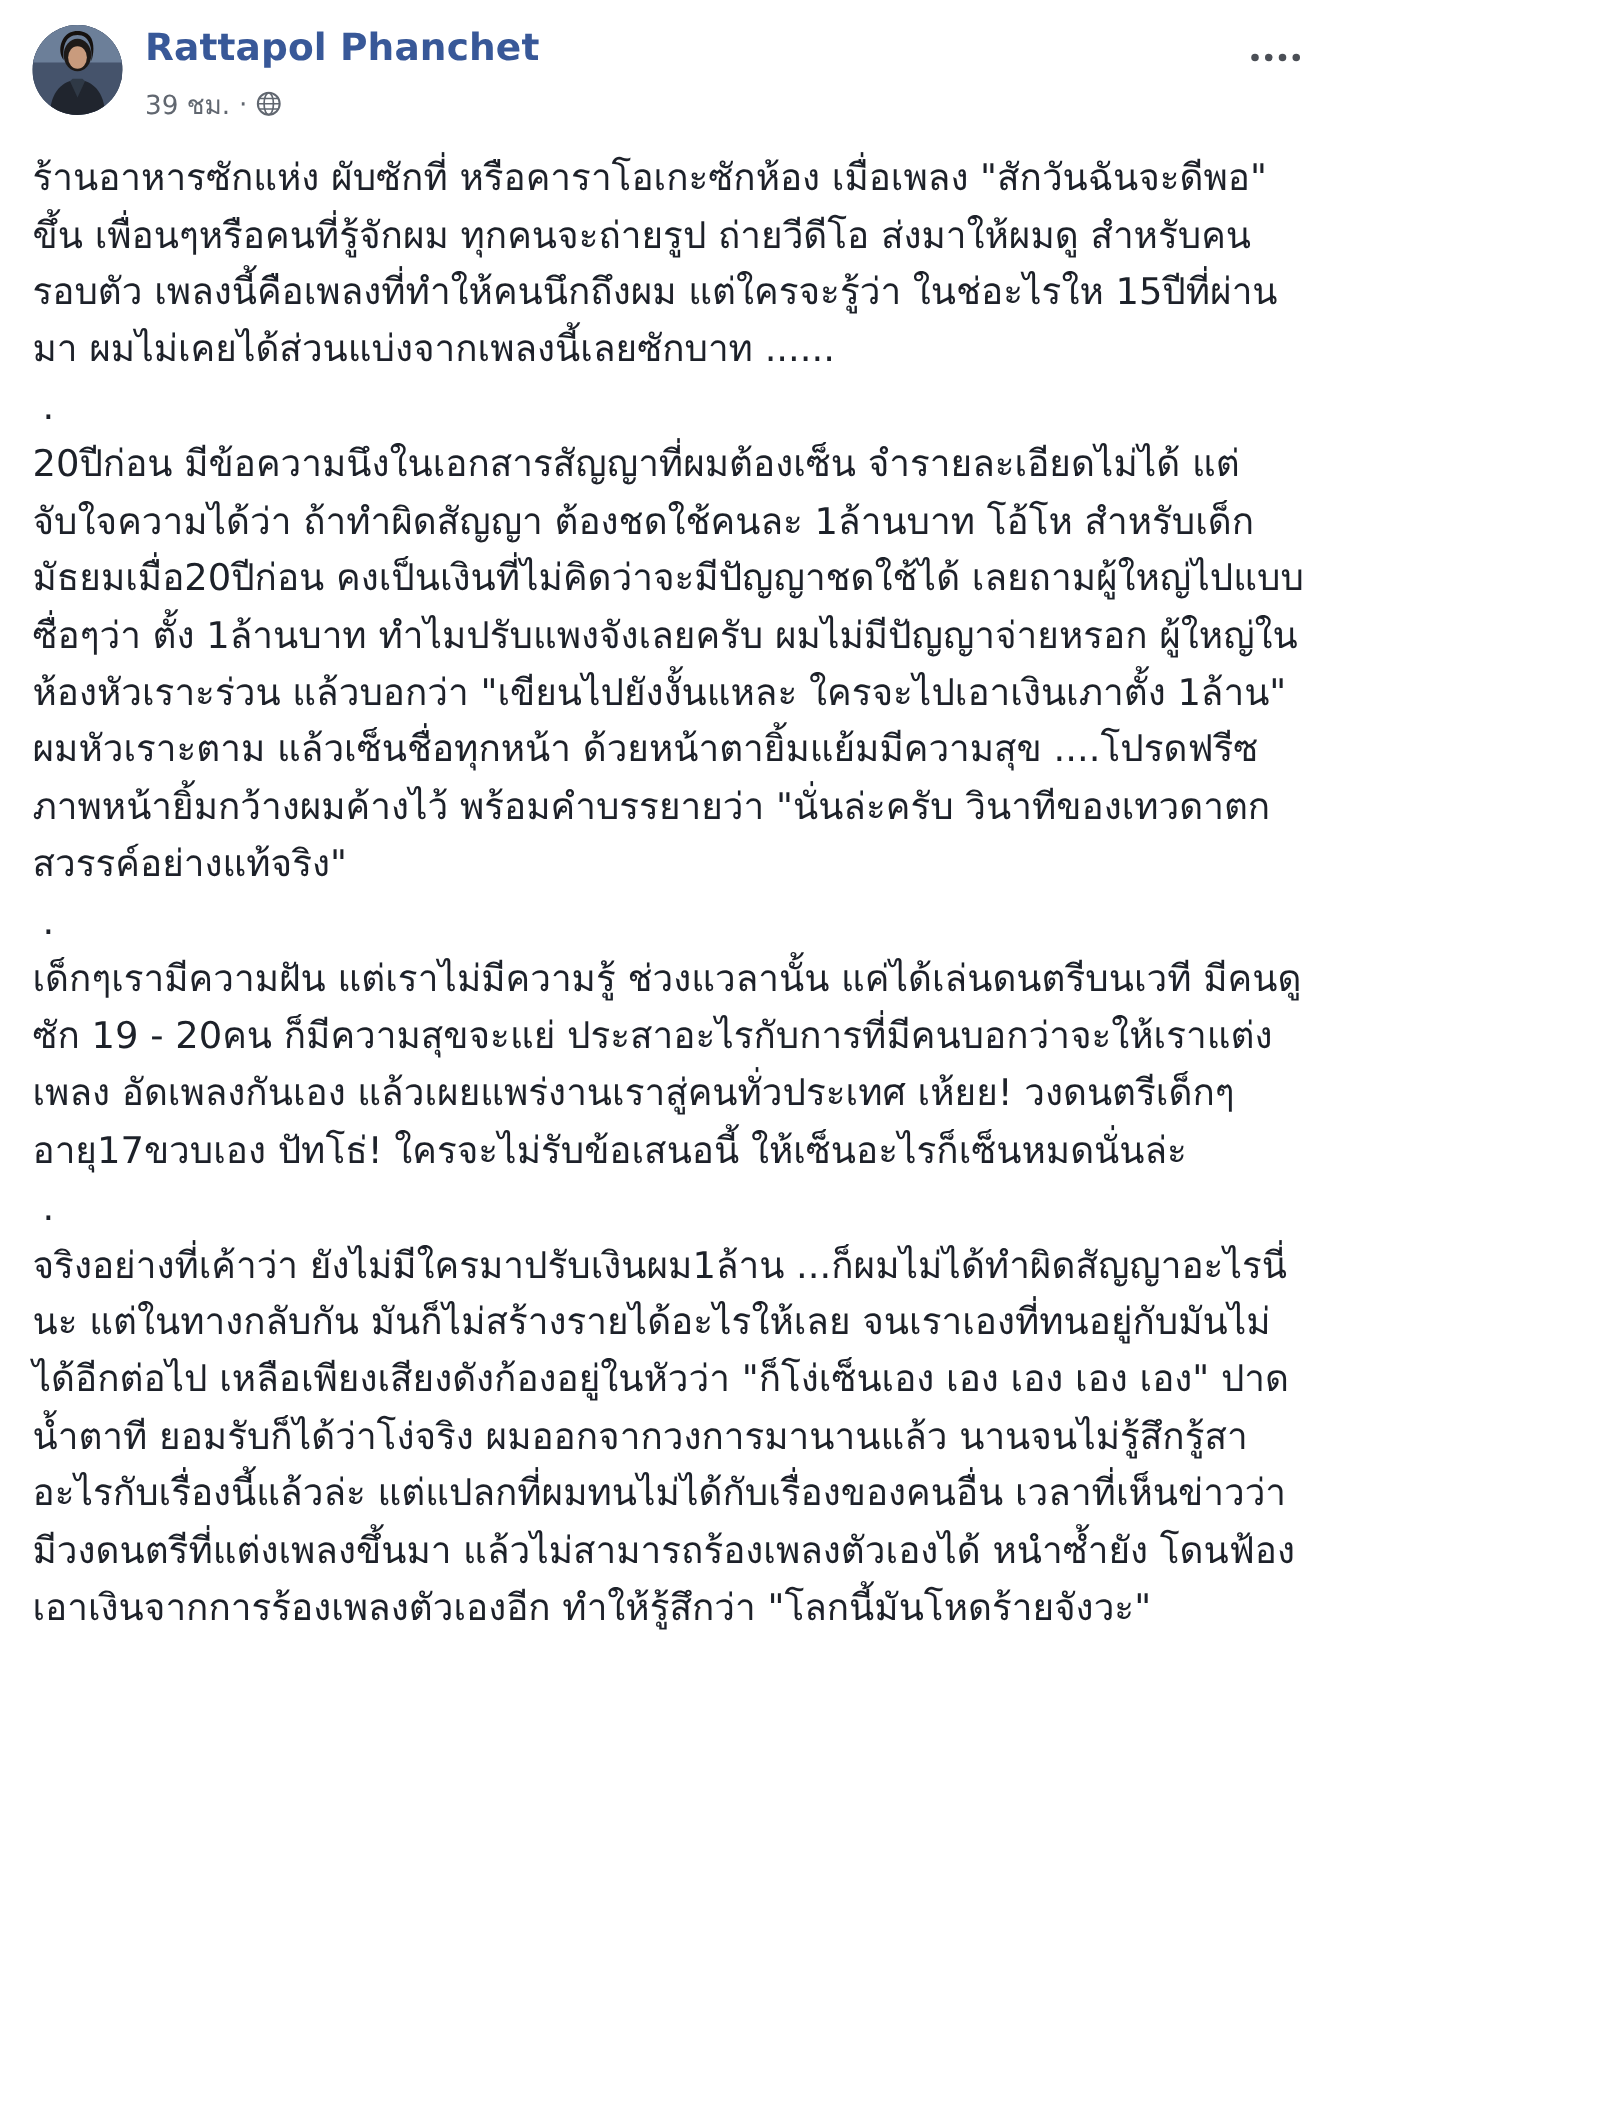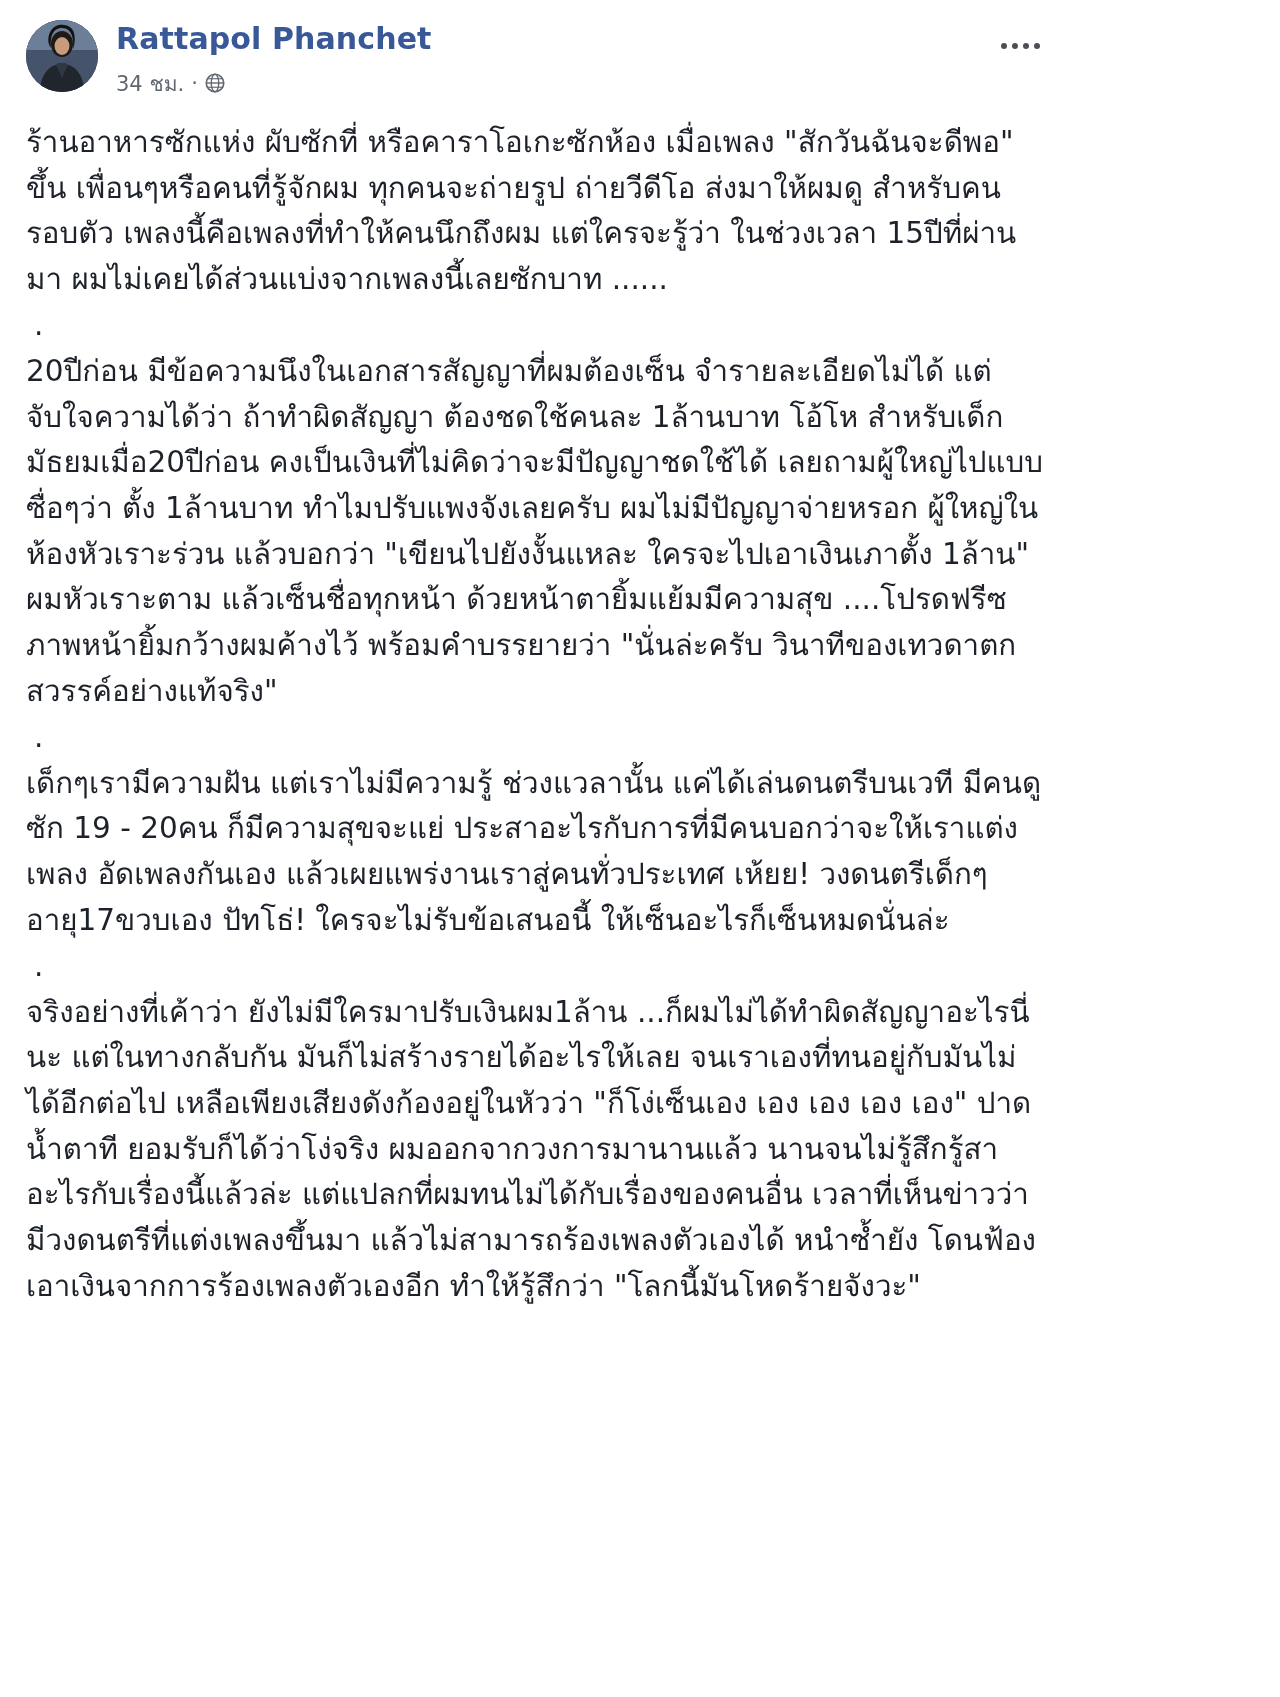--- a/index.html
+++ b/index.html
@@ -126,21 +126,21 @@
         <ellipse cx="36" cy="26" rx="7.5" ry="9" fill="#c99b7d"></ellipse>
         <path d="M36 8 C26 8 24 18 25 28 C20 22 22 10 30 6 C34 4 42 4 46 9 C50 14 49 24 47 29 C48 19 46 8 36 8 Z" fill="#15110f"></path>
         <path d="M14 72 C14 54 24 44 36 44 C48 44 58 54 58 72 Z" fill="#20252e"></path>
         <path d="M30 45 L36 58 L42 45 L40 43 L32 43 Z" fill="#2f3946"></path>
       </svg>
     </div>
 
     <div class="header-text">
       <div class="author-name">Rattapol Phanchet</div>
       <div class="meta-row">
-        <span class="timestamp">34 ชม.</span>
+        <span class="timestamp">39 ชม.</span>
         <span class="meta-sep">·</span>
         <span class="globe-icon">
           <svg width="20" height="20" viewBox="0 0 16 16">
             <circle cx="8" cy="8" r="7" fill="none" stroke="#616770" stroke-width="1.3"></circle>
             <ellipse cx="8" cy="8" rx="3" ry="7" fill="none" stroke="#616770" stroke-width="1.1"></ellipse>
             <line x1="1" y1="8" x2="15" y2="8" stroke="#616770" stroke-width="1.1"></line>
             <line x1="2" y1="4.6" x2="14" y2="4.6" stroke="#616770" stroke-width="0.9"></line>
             <line x1="2" y1="11.4" x2="14" y2="11.4" stroke="#616770" stroke-width="0.9"></line>
           </svg>
         </span>
@@ -152,21 +152,21 @@
         <i></i>
           <i></i>
           <i></i>
           <i></i>
       </span>
     </div>
 
   </div>
 
   <div class="post-body">
-    <p class="para">ร้านอาหารซักแห่ง ผับซักที่ หรือคาราโอเกะซักห้อง เมื่อเพลง "สักวันฉันจะดีพอ" ขึ้น เพื่อนๆหรือคนที่รู้จักผม ทุกคนจะถ่ายรูป ถ่ายวีดีโอ ส่งมาให้ผมดู สำหรับคนรอบตัว เพลงนี้คือเพลงที่ทำให้คนนึกถึงผม แต่ใครจะรู้ว่า ในช่วงเวลา 15ปีที่ผ่านมา ผมไม่เคยได้ส่วนแบ่งจากเพลงนี้เลยซักบาท ......</p>
+    <p class="para">ร้านอาหารซักแห่ง ผับซักที่ หรือคาราโอเกะซักห้อง เมื่อเพลง "สักวันฉันจะดีพอ" ขึ้น เพื่อนๆหรือคนที่รู้จักผม ทุกคนจะถ่ายรูป ถ่ายวีดีโอ ส่งมาให้ผมดู สำหรับคนรอบตัว เพลงนี้คือเพลงที่ทำให้คนนึกถึงผม แต่ใครจะรู้ว่า ในช่อะไรให 15ปีที่ผ่านมา ผมไม่เคยได้ส่วนแบ่งจากเพลงนี้เลยซักบาท ......</p>
     <p class="spacer-dot">.</p>
     <p class="para">20ปีก่อน มีข้อความนึงในเอกสารสัญญาที่ผมต้องเซ็น จำรายละเอียดไม่ได้ แต่จับใจความได้ว่า ถ้าทำผิดสัญญา ต้องชดใช้คนละ 1ล้านบาท โอ้โห สำหรับเด็กมัธยมเมื่อ20ปีก่อน คงเป็นเงินที่ไม่คิดว่าจะมีปัญญาชดใช้ได้ เลยถามผู้ใหญ่ไปแบบซื่อๆว่า ตั้ง 1ล้านบาท ทำไมปรับแพงจังเลยครับ ผมไม่มีปัญญาจ่ายหรอก ผู้ใหญ่ในห้องหัวเราะร่วน แล้วบอกว่า "เขียนไปยังงั้นแหละ ใครจะไปเอาเงินเภาตั้ง 1ล้าน" ผมหัวเราะตาม แล้วเซ็นชื่อทุกหน้า ด้วยหน้าตายิ้มแย้มมีความสุข ....โปรดฟรีซภาพหน้ายิ้มกว้างผมค้างไว้ พร้อมคำบรรยายว่า "นั่นล่ะครับ วินาทีของเทวดาตกสวรรค์อย่างแท้จริง"</p>
     <p class="spacer-dot">.</p>
     <p class="para">เด็กๆเรามีความฝัน แต่เราไม่มีความรู้ ช่วงแวลานั้น แค่ได้เล่นดนตรีบนเวที มีคนดูซัก 19 - 20คน ก็มีความสุขจะแย่ ประสาอะไรกับการที่มีคนบอกว่าจะให้เราแต่งเพลง อัดเพลงกันเอง แล้วเผยแพร่งานเราสู่คนทั่วประเทศ เห้ยย! วงดนตรีเด็กๆ อายุ17ขวบเอง ปัทโธ่! ใครจะไม่รับข้อเสนอนี้ ให้เซ็นอะไรก็เซ็นหมดนั่นล่ะ</p>
     <p class="spacer-dot">.</p>
     <p class="para">จริงอย่างที่เค้าว่า ยังไม่มีใครมาปรับเงินผม1ล้าน ...ก็ผมไม่ได้ทำผิดสัญญาอะไรนี่นะ แต่ในทางกลับกัน มันก็ไม่สร้างรายได้อะไรให้เลย จนเราเองที่ทนอยู่กับมันไม่ได้อีกต่อไป เหลือเพียงเสียงดังก้องอยู่ในหัวว่า "ก็โง่เซ็นเอง เอง เอง เอง เอง" ปาดน้ำตาที ยอมรับก็ได้ว่าโง่จริง ผมออกจากวงการมานานแล้ว นานจนไม่รู้สึกรู้สาอะไรกับเรื่องนี้แล้วล่ะ แต่แปลกที่ผมทนไม่ได้กับเรื่องของคนอื่น เวลาที่เห็นข่าวว่า มีวงดนตรีที่แต่งเพลงขึ้นมา แล้วไม่สามารถร้องเพลงตัวเองได้ หนำซ้ำยัง โดนฟ้องเอาเงินจากการร้องเพลงตัวเองอีก ทำให้รู้สึกว่า "โลกนี้มันโหดร้ายจังวะ"</p>
   </div>
 
 </div>
 

